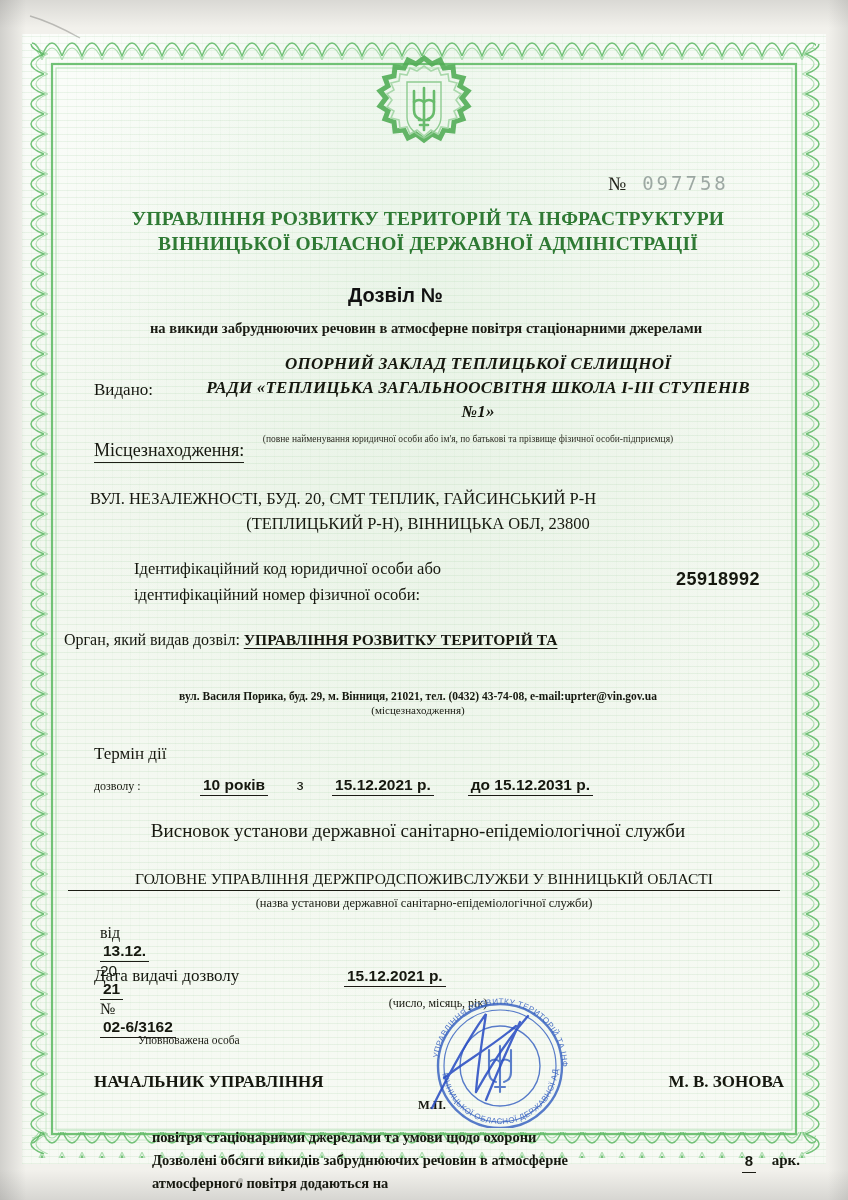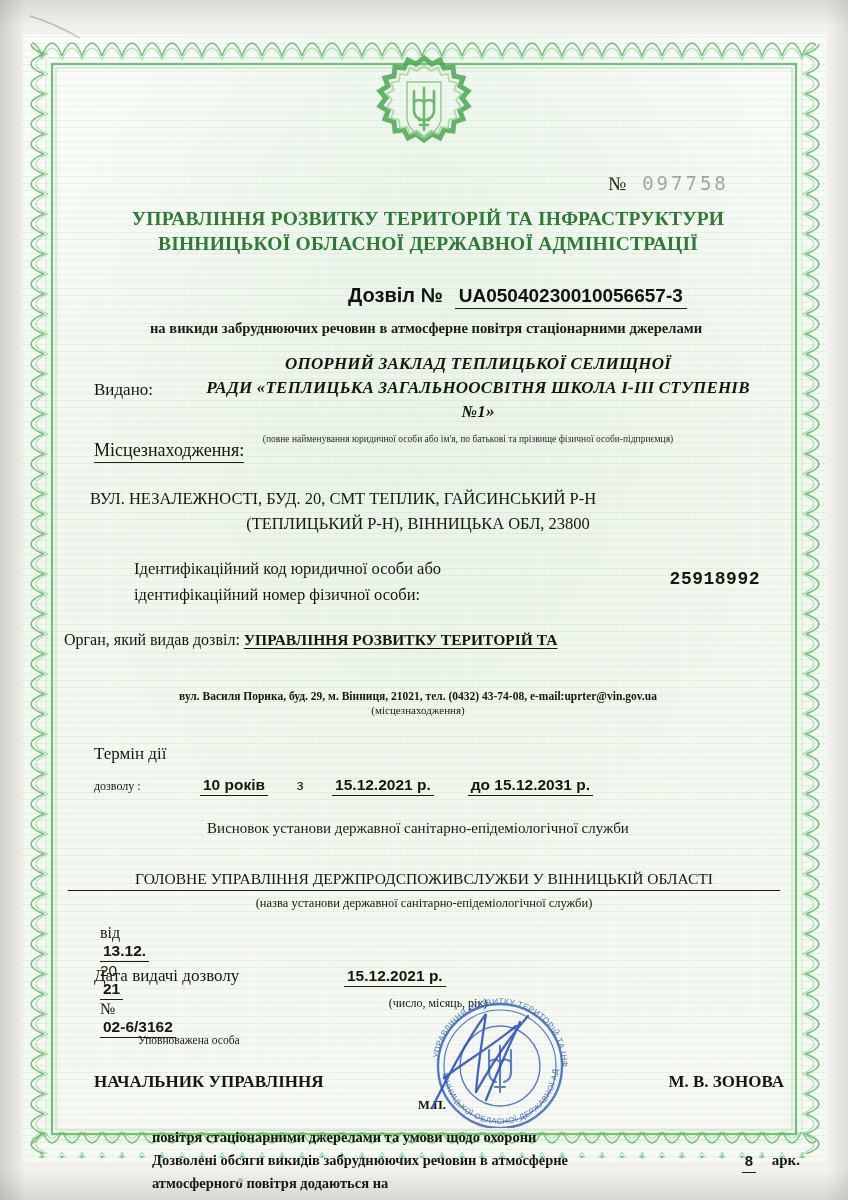--- a/index.html
+++ b/index.html
@@ -122,21 +122,21 @@
   }
   .addr .l1{display:block;text-align:left;padding-left:22px;}
   .addr .l2{display:block;}
 
   .ident{
     position:absolute;left:70px;top:506px;width:660px;
     font-size:16.5px;line-height:26px;
   }
   .ident-code{
     position:absolute;right:18px;top:26px;
-    font-family:Liberation Mono, monospace;
+    font-family:Liberation Sans, sans-serif;
     font-weight:bold;font-size:18px;letter-spacing:.5px;
   }
 
   .authority{
     position:absolute;left:16px;top:594px;width:724px;
     font-size:15.5px;line-height:24px;
   }
   .authority .a-lab{font-size:16px;}
   .authority .a-val{
     font-weight:bold;text-decoration:underline;text-underline-offset:3px;
@@ -152,21 +152,21 @@
   .term-row{
     position:absolute;left:46px;top:742px;width:680px;
     display:flex;align-items:baseline;
     font-family:"Liberation Sans",sans-serif;font-size:15.5px;
   }
   .term-row .k{font-family:"Liberation Serif",serif;font-size:12px;}
   .u{border-bottom:1.6px solid #1b1c14;font-weight:bold;padding:0 3px 1px 3px;}
 
   .conclusion{
     position:absolute;left:20px;top:786px;width:700px;
-    text-align:center;font-size:15px;
+    text-align:center;font-size:19px;
   }
 
   .sanit-name{
     position:absolute;left:20px;top:836px;width:712px;
     text-align:center;font-size:15.5px;
     border-bottom:1.5px solid #1b1c14;padding-bottom:2px;
   }
   .sanit-cap{position:absolute;left:20px;top:862px;width:712px;text-align:center;font-size:12.5px;}
 
   .sanit-row{
@@ -291,21 +291,20 @@
       <span class="serial-num">097758</span>
     </div>
 
     <div class="org-title">
       <div>УПРАВЛІННЯ РОЗВИТКУ ТЕРИТОРІЙ ТА ІНФРАСТРУКТУРИ</div>
       <div>ВІННИЦЬКОЇ ОБЛАСНОЇ ДЕРЖАВНОЇ АДМІНІСТРАЦІЇ</div>
     </div>
 
     <div class="permit-line">
       <span class="permit-label">Дозвіл №</span>
-      <span class="permit-no">UA05040230010056657-3</span>
     </div>
 
     <div class="subtitle">на викиди забруднюючих речовин в атмосферне повітря стаціонарними джерелами</div>
 
     <div class="issued-wrap">
       <span class="issued-label">Видано:</span>
       <div class="issued-value">
         <div>ОПОРНИЙ ЗАКЛАД ТЕПЛИЦЬКОЇ СЕЛИЩНОЇ</div>
         <div>РАДИ «ТЕПЛИЦЬКА ЗАГАЛЬНООСВІТНЯ ШКОЛА І-ІІІ СТУПЕНІВ</div>
         <div>№1»</div>

